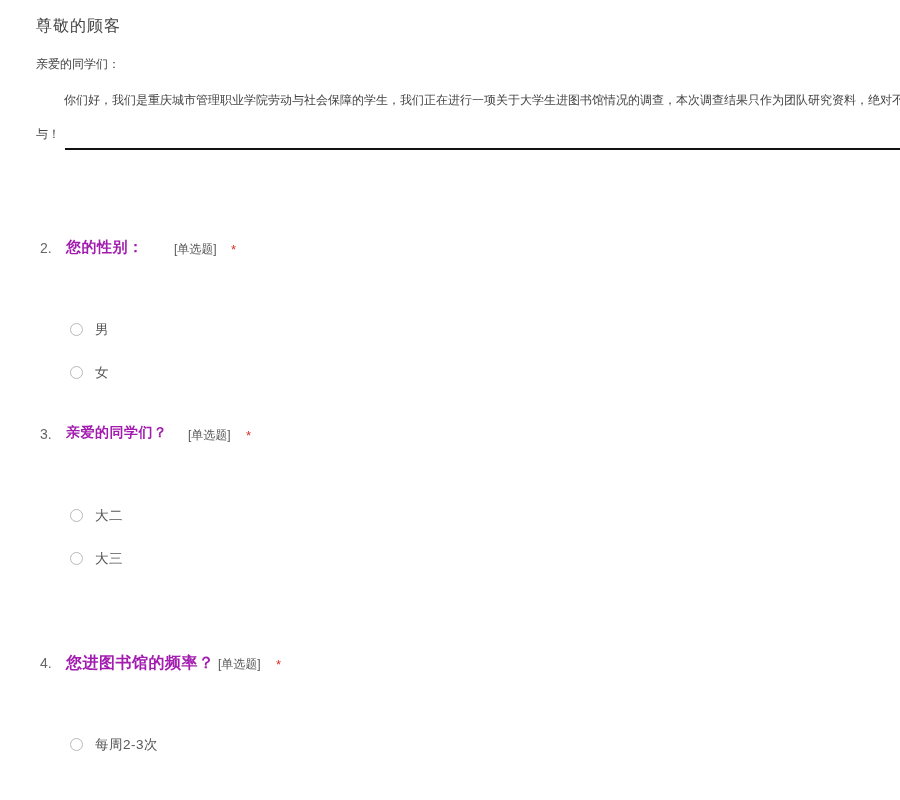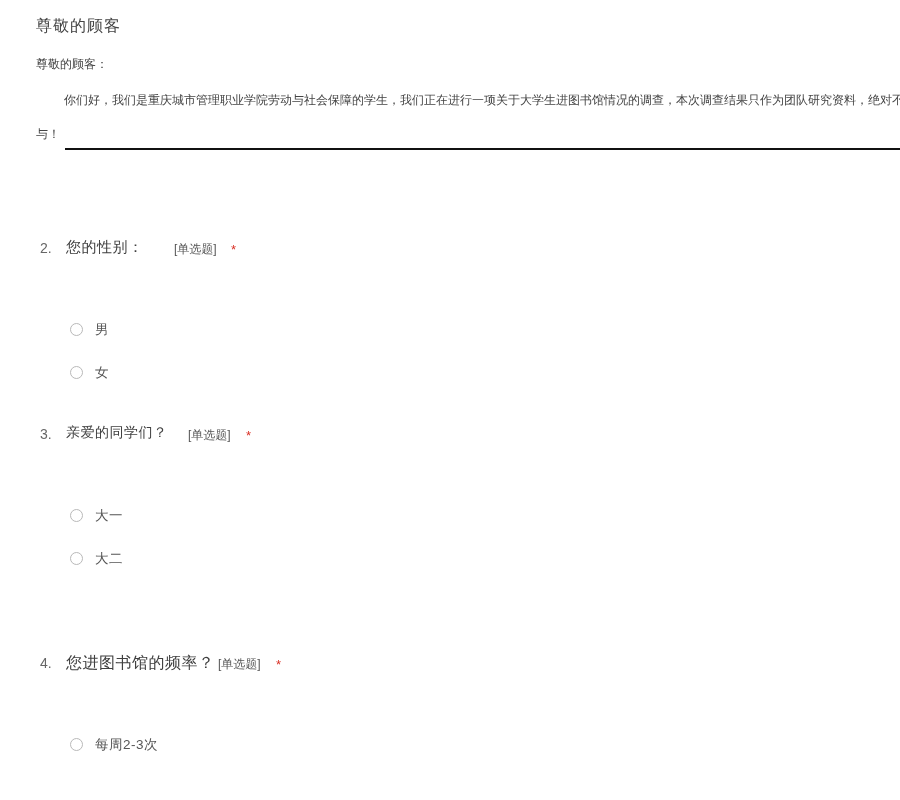--- a/index.html
+++ b/index.html
@@ -84,22 +84,22 @@
     left: 40px;
     top: 2px;
     font-size: 14px;
     color: #666666;
   }
   .q-title {
     position: absolute;
     left: 66px;
     top: 0;
     font-size: 15px;
-    font-weight: normal;
-    color: #404040;
+    font-weight: bold;
+    color: #a21caf;
     letter-spacing: 0.5px;
   }
   .q-type {
     position: absolute;
     top: 3px;
     font-size: 12px;
     color: #555555;
     margin-left: 8px;
   }
   .q-required {
@@ -136,21 +136,21 @@
     letter-spacing: 0.5px;
   }
 </style>
 </head>
 <body>
 
 <div class="page">
 
   <div class="survey-title">尊敬的顾客</div>
 
-  <div class="intro-greeting">尊敬的顾客：</div>
+  <div class="intro-greeting">亲爱的同学们：</div>
   <div class="intro-body">你们好，我们是重庆城市管理职业学院劳动与社会保障的学生，我们正在进行一项关于大学生进图书馆情况的调查，本次调查结果只作为团队研究资料，绝对不</div>
   <div class="intro-line2">与！</div>
 
   <div class="divider"></div>
 
   <div class="question" style="top: 238px;">
     <div class="q-head">
       <span class="q-num">2.</span>
       <span class="q-title">您的性别：</span>
       <span class="q-type" style="left: 166px;">[单选题]</span>
@@ -171,25 +171,25 @@
   <div class="question" style="top: 424px;">
     <div class="q-head">
       <span class="q-num">3.</span>
       <span class="q-title" style="font-size:14px;">亲爱的同学们？</span>
       <span class="q-type" style="left: 180px;">[单选题]</span>
       <span class="q-required" style="left: 246px;">*</span>
     </div>
     <div class="options" style="top: 44px; position: relative;">
       <div class="option">
         <span class="radio"></span>
-        <span class="option-label">大一</span>
-      </div>
-      <div class="option">
-        <span class="radio"></span>
         <span class="option-label">大二</span>
+      </div>
+      <div class="option">
+        <span class="radio"></span>
+        <span class="option-label">大三</span>
       </div>
     </div>
   </div>
 
   <div class="question" style="top: 653px;">
     <div class="q-head">
       <span class="q-num">4.</span>
       <span class="q-title" style="font-size:16px;">您进图书馆的频率？</span>
       <span class="q-type" style="left: 210px;">[单选题]</span>
       <span class="q-required" style="left: 276px;">*</span>

